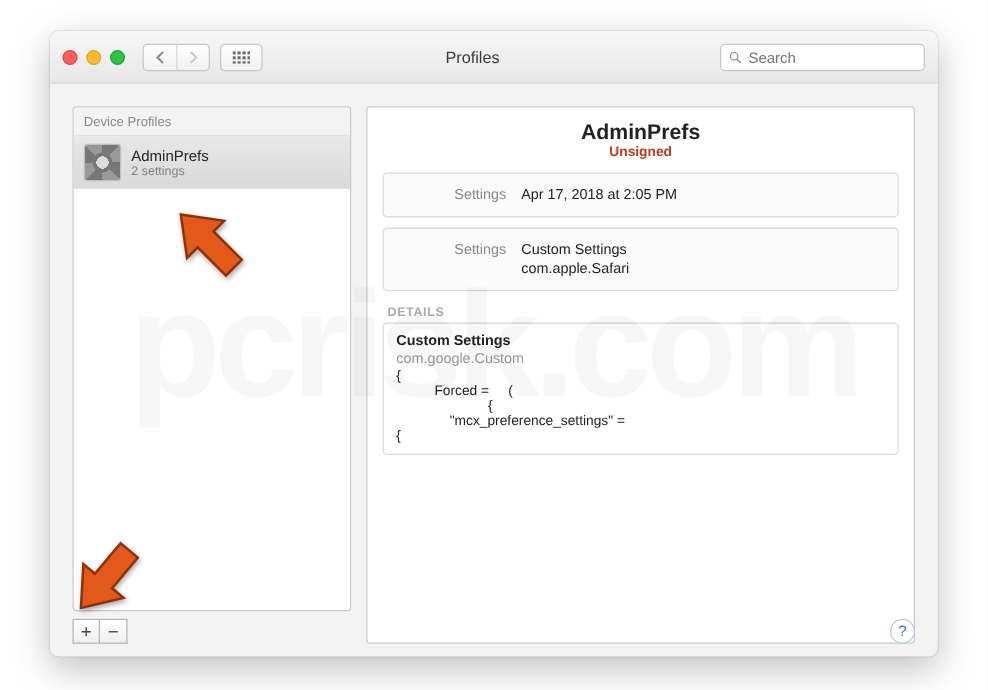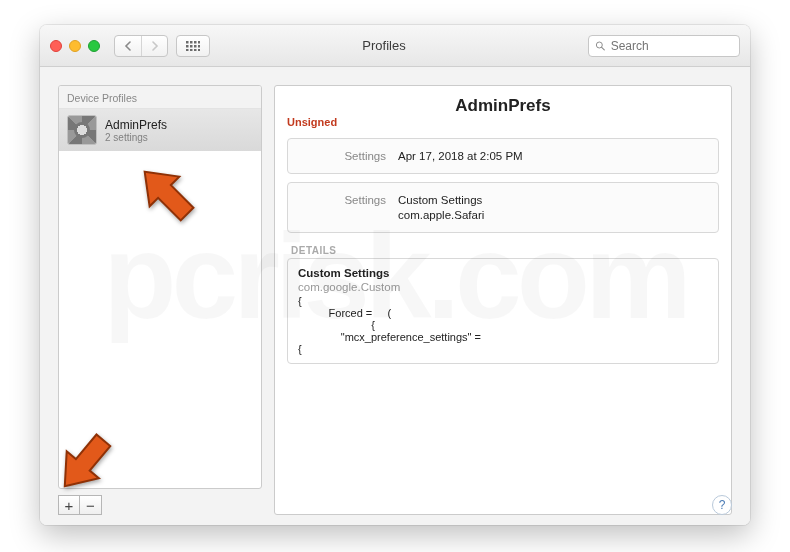--- a/index.html
+++ b/index.html
@@ -47,36 +47,36 @@
   .gridbtn {
     width:34px; height:22px; border:1px solid #c7c7c7; border-radius:4px;
     background:linear-gradient(#fff,#f1f1f1); display:flex;
     align-items:center; justify-content:center; color:#6a6a6a;
   }
   .title-text {
     flex:1; text-align:center; font-size:13px; color:#3b3b3b;
     padding-right: 30px;
   }
   .searchwrap {
-    width:152px; height:22px; border:1px solid #c7c7c7; border-radius:4px;
+    width:164px; height:22px; border:1px solid #c7c7c7; border-radius:4px;
     background:#fff; display:flex; align-items:center; padding:0 6px; gap:5px;
   }
   .searchwrap input {
     border:none; outline:none; width:100%; font-size:12px; color:#333;
   }
   .searchwrap svg { width:12px; height:12px; stroke:#888; fill:none; }
   
   .body {
     display:flex; height:calc(100% - 42px);
     padding: 18px 18px 10px 18px;
     gap: 12px;
     background:#f3f3f3;
   }
   .sidebar {
-    width: 204px;
+    width: 223px;
     display:flex; flex-direction:column;
   }
   .profile-list {
     flex:1;
     border:1px solid #cbcbcb;
     border-radius:3px;
     background:#fff;
     overflow:hidden;
   }
   .section-head {
@@ -123,21 +123,21 @@
     border-radius:3px;
     background:#fff;
     padding: 10px 12px;
     position:relative;
     overflow:hidden;
   }
   .detail h1 {
     text-align:center; font-size:17px; font-weight:600; color:#222;
   }
   .unsigned {
-    font-size:11px; font-weight:600; color:#c23a1e;
+    text-align:center; font-size:11px; font-weight:600; color:#c23a1e;
     margin-bottom:10px;
   }
   .card {
     border:1px solid #d8d8d8; border-radius:4px;
     padding:8px 10px; margin-bottom:8px;
     background:#fbfbfb;
   }
   .kv { display:flex; gap:12px; font-size:11.5px; margin:3px 0; }
   .kv .k { width:88px; text-align:right; color:#888; }
   .kv .v { color:#222; }

